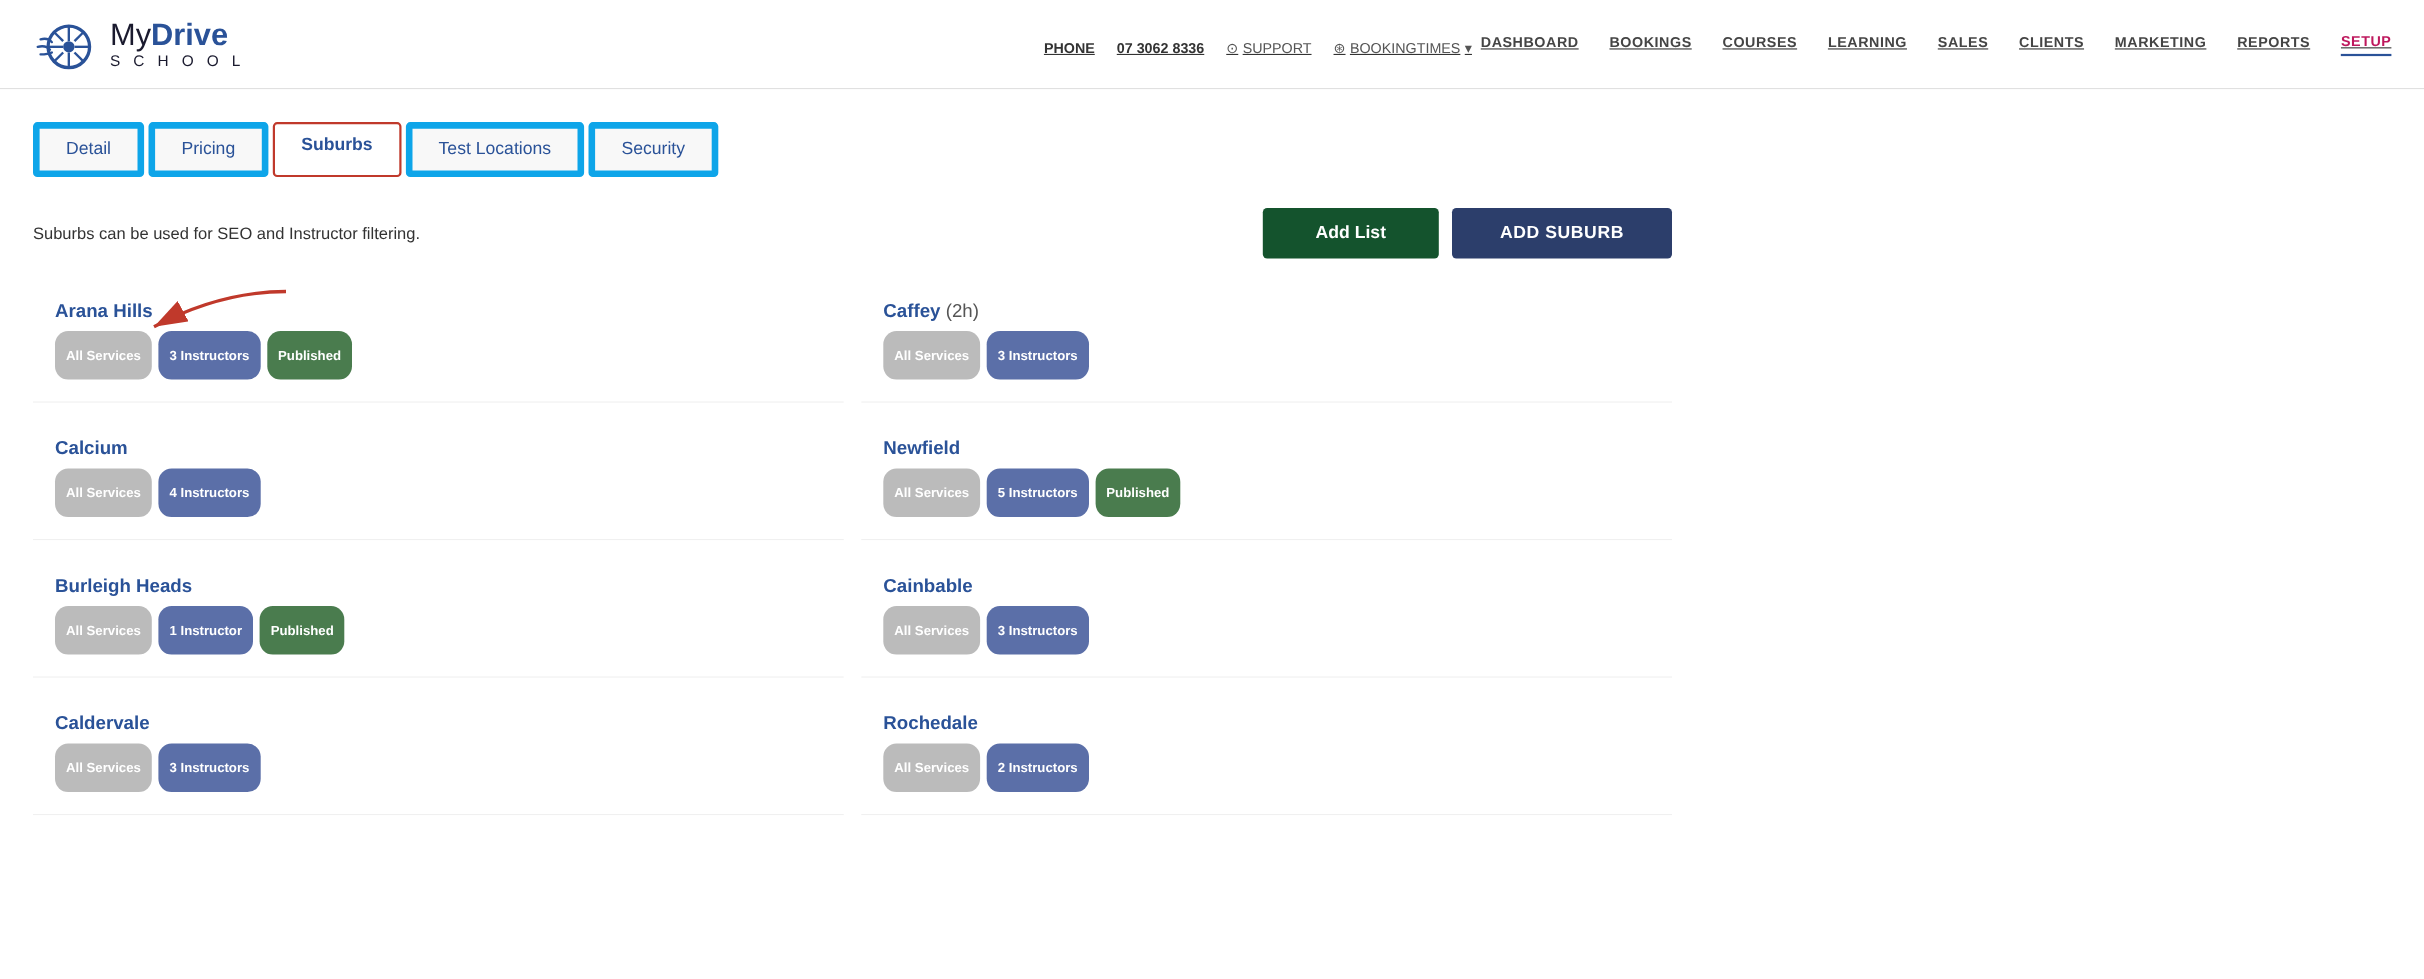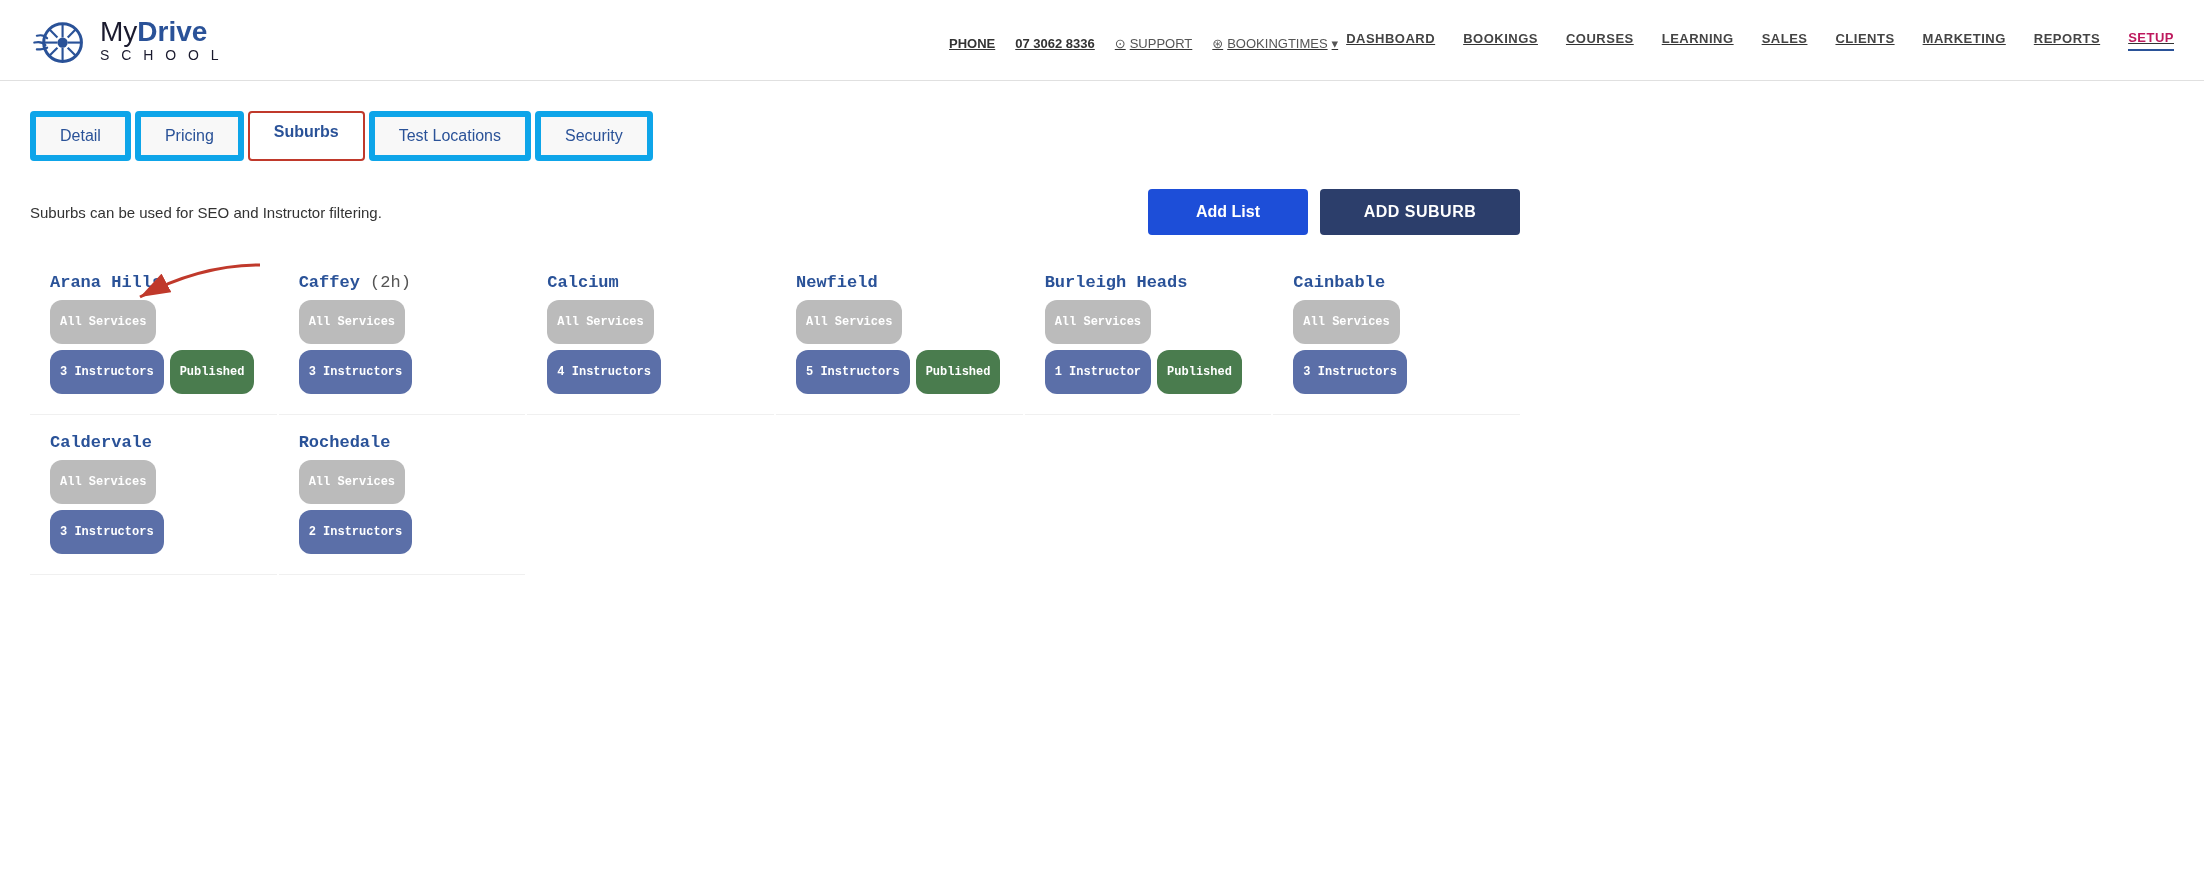--- a/index.html
+++ b/index.html
@@ -116,21 +116,21 @@
     .desc-text {
       font-size: 15px;
       color: #333;
     }
     .btn-group {
       display: flex;
       gap: 12px;
     }
     .btn-add-list {
       padding: 14px 32px;
-      background: #1d4ed8;
+      background: #14532d;
       color: #fff;
       border: none;
       border-radius: 4px;
       font-size: 16px;
       font-weight: 600;
       cursor: pointer;
       min-width: 160px;
       text-align: center;
     }
     .btn-add-suburb {
@@ -167,23 +167,22 @@
       outline: none;
       font-size: 15px;
       color: #333;
       width: 100%;
       background: transparent;
     }
 
     
     .suburbs-grid {
       display: grid;
-      grid-template-columns: repeat(6, 1fr);
-      gap: 2px;
-      font-family: Liberation Mono, monospace;
+      grid-template-columns: repeat(2, 1fr);
+      gap: 16px;
     }
     .suburb-item {
       padding: 16px 20px 20px;
       border-bottom: 1px solid #f0f0f0;
     }
     .suburb-name {
       font-size: 17px;
       font-weight: 700;
       color: #2a5298;
       cursor: pointer;

